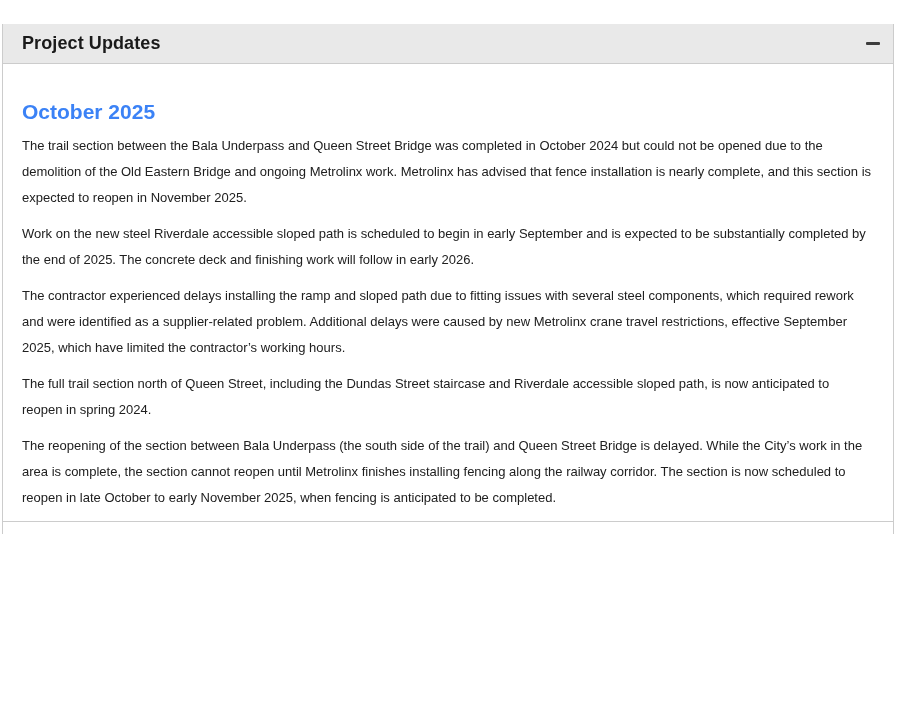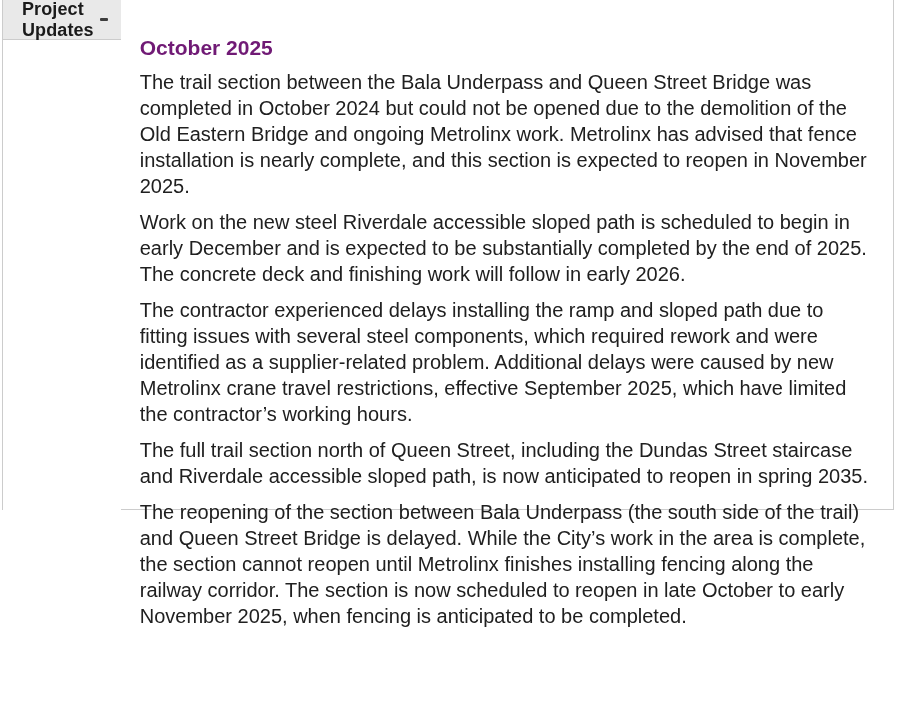--- a/index.html
+++ b/index.html
@@ -10,22 +10,23 @@
     font-family: "Liberation Sans", sans-serif;
     overflow: hidden;
   }
   .panel {
     margin-left: 2px;
     width: 892px;
     height: 510px;
     border-left: 1px solid #cccccc;
     border-right: 1px solid #cccccc;
     display: flex;
-    flex-direction: row;
+    flex-direction: column;
     background: #ffffff;
+    margin-top: 24px;
   }
   .accordion-header {
     background: #e9e9e9;
     height: 40px;
     flex: 0 0 40px;
     border-bottom: 1px solid #cccccc;
     display: flex;
     align-items: center;
     justify-content: space-between;
     padding: 0 13px 0 19px;
@@ -45,29 +46,29 @@
     border-radius: 1px;
   }
   .accordion-content {
     background: #ffffff;
     padding: 34px 20px 0 19px;
     border-bottom: 1px solid #cccccc;
   }
   .month-heading {
     font-size: 21px;
     font-weight: 700;
-    color: #701a75;
+    color: #3b82f6;
     line-height: 27px;
     margin: 0 0 8px 0;
   }
   .month-heading.subsequent {
     margin-top: 24px;
   }
   .accordion-content p {
-    font-size: 20px;
+    font-size: 13px;
     line-height: 26px;
     color: #202020;
     margin: 0 0 10px 0;
   }
   .tail {
     flex: 1 1 auto;
     background: #ffffff;
   }
 </style>
 </head>
@@ -77,23 +78,23 @@
 
   <div class="accordion-header">
     <span class="header-title">Project Updates</span>
     <span class="minus-bar"></span>
   </div>
 
   <div class="accordion-content">
 
     <h2 class="month-heading">October 2025</h2>
     <p>The trail section between the Bala Underpass and Queen Street Bridge was completed in October 2024 but could not be opened due to the demolition of the Old Eastern Bridge and ongoing Metrolinx work. Metrolinx has advised that fence installation is nearly complete, and this section is expected to reopen in November 2025.</p>
-    <p>Work on the new steel Riverdale accessible sloped path is scheduled to begin in early December and is expected to be substantially completed by the end of 2025. The concrete deck and finishing work will follow in early 2026.</p>
+    <p>Work on the new steel Riverdale accessible sloped path is scheduled to begin in early September and is expected to be substantially completed by the end of 2025. The concrete deck and finishing work will follow in early 2026.</p>
     <p>The contractor experienced delays installing the ramp and sloped path due to fitting issues with several steel components, which required rework and were identified as a supplier-related problem. Additional delays were caused by new Metrolinx crane travel restrictions, effective September 2025, which have limited the contractor’s working hours.</p>
-    <p>The full trail section north of Queen Street, including the Dundas Street staircase and Riverdale accessible sloped path, is now anticipated to reopen in spring 2035.</p>
+    <p>The full trail section north of Queen Street, including the Dundas Street staircase and Riverdale accessible sloped path, is now anticipated to reopen in spring 2024.</p>
 
     <p>The reopening of the section between Bala Underpass (the south side of the trail) and Queen Street Bridge is delayed. While the City’s work in the area is complete, the section cannot reopen until Metrolinx finishes installing fencing along the railway corridor. The section is now scheduled to reopen in late October to early November 2025, when fencing is anticipated to be completed.</p>
 
   </div>
 
   <div class="tail"></div>
 
 </div>
 
 </body></html>

